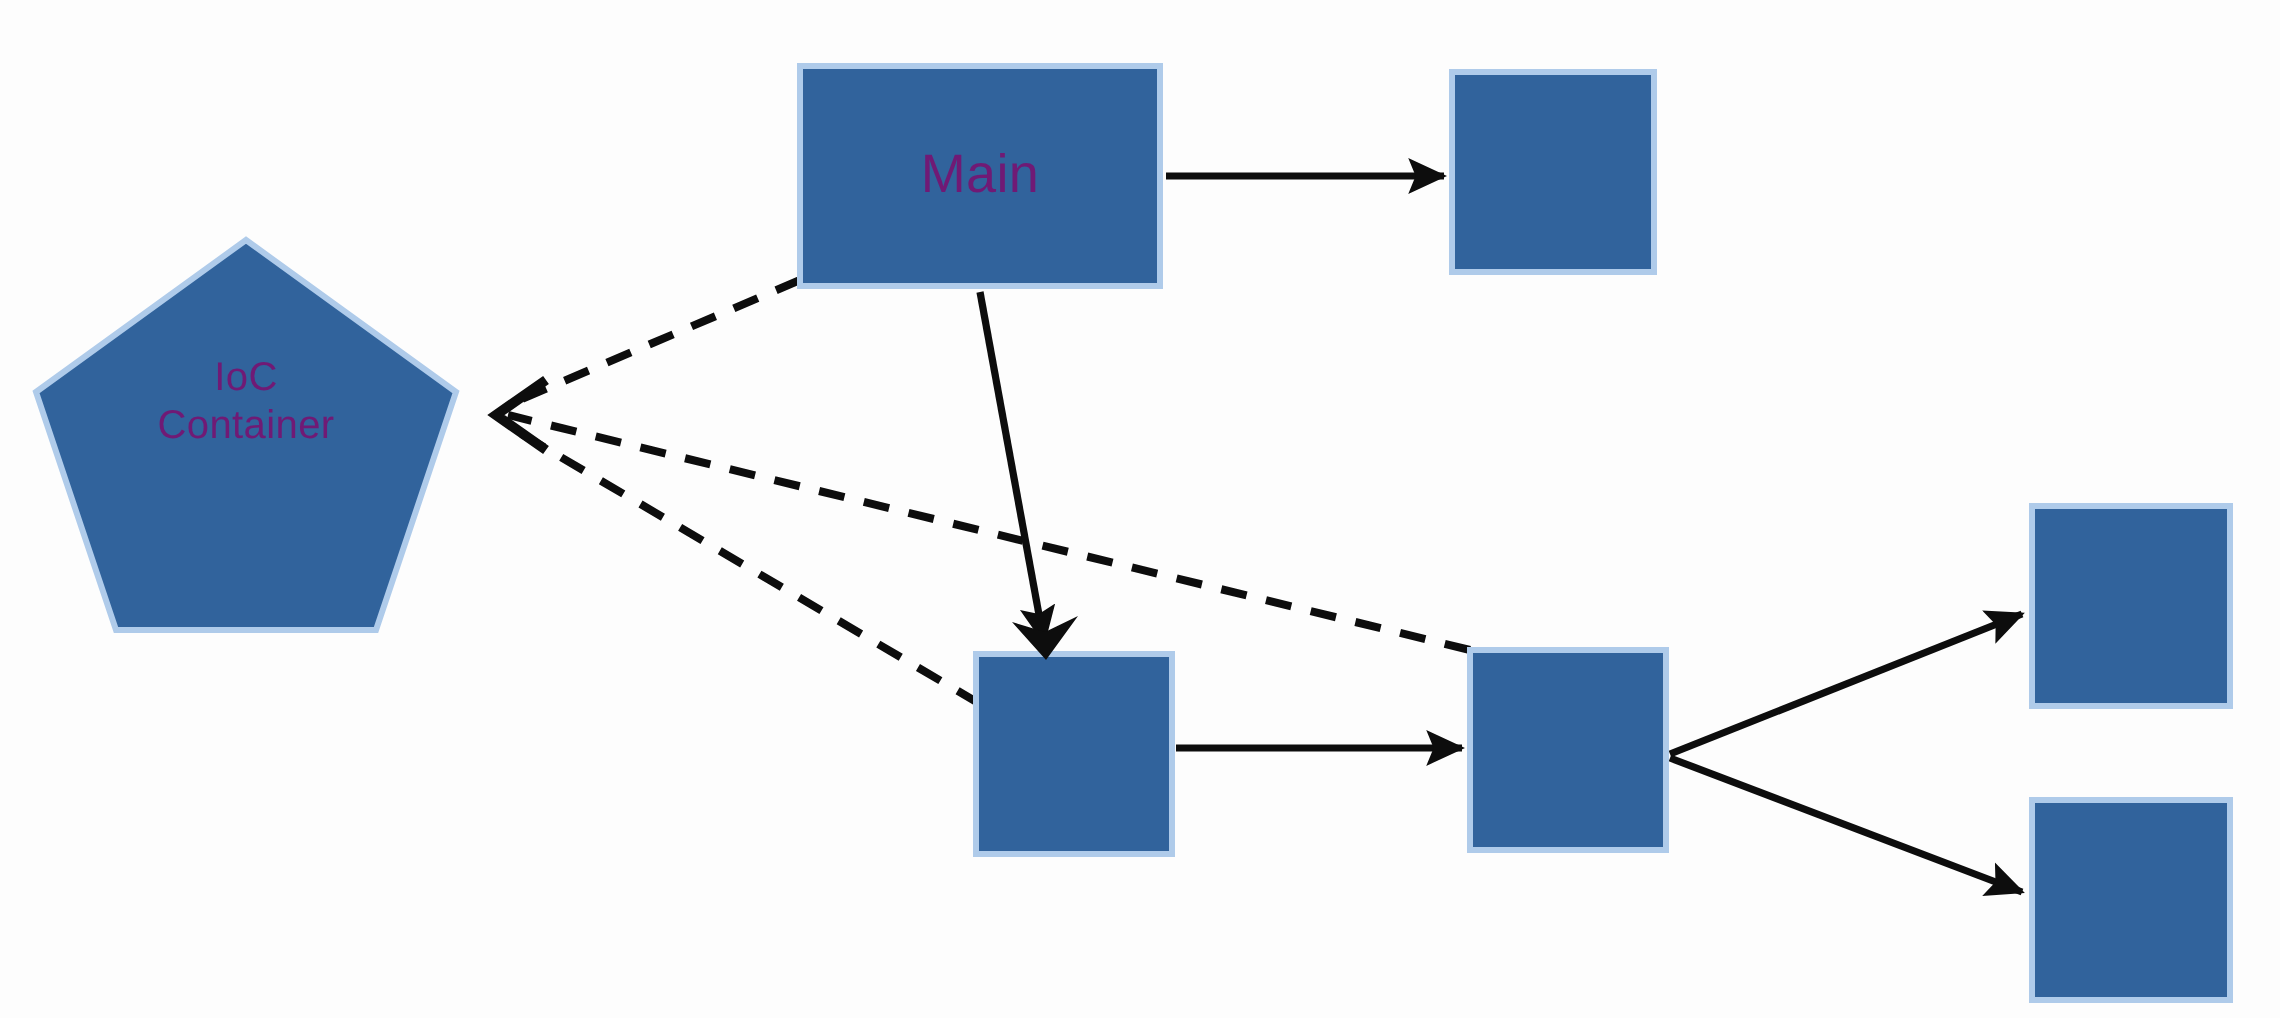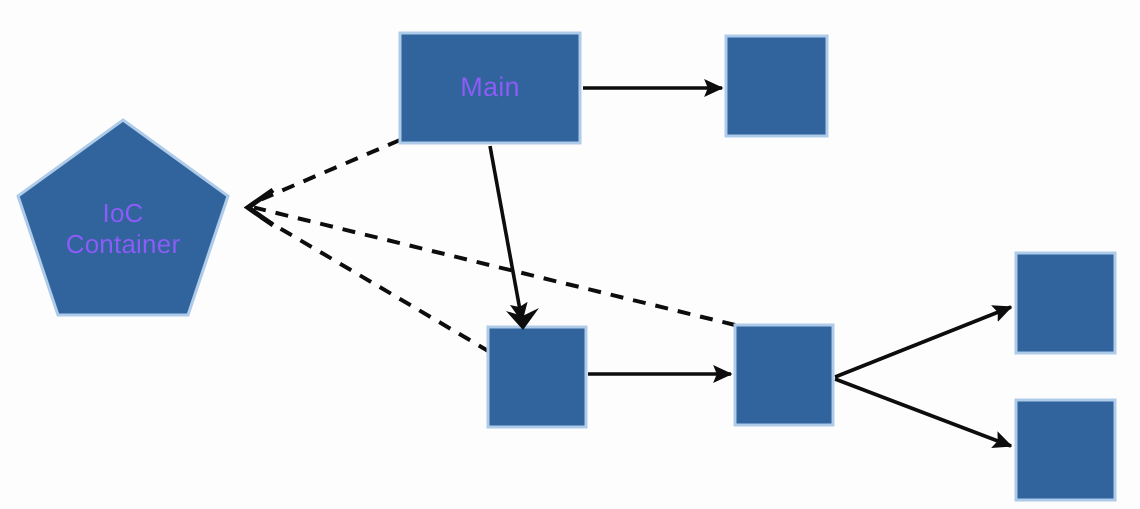--- a/index.html
+++ b/index.html
@@ -20,36 +20,35 @@
   }
   #diagram-svg {
     position: absolute;
     left: 0;
     top: 0;
     width: 1140px;
     height: 509px;
   }
   .node-label {
     position: absolute;
-    color: #8b5cf6;
+    color: #701a75;
     font-family: "Liberation Sans", sans-serif;
     font-weight: 400;
     text-align: center;
     line-height: 1.18;
     letter-spacing: 0.2px;
     white-space: pre-line;
     pointer-events: none;
     text-rendering: geometricPrecision;
   }
   #label-ioc-container {
     left: 18px;
     top: 178px;
     width: 210px;
-    font-size: 26px;
-    margin-top: 20px;
+    font-size: 20px;
   }
   #label-main {
     left: 400px;
     top: 72px;
     width: 180px;
     font-size: 27px;
   }
 </style>
 </head>
 <body>

